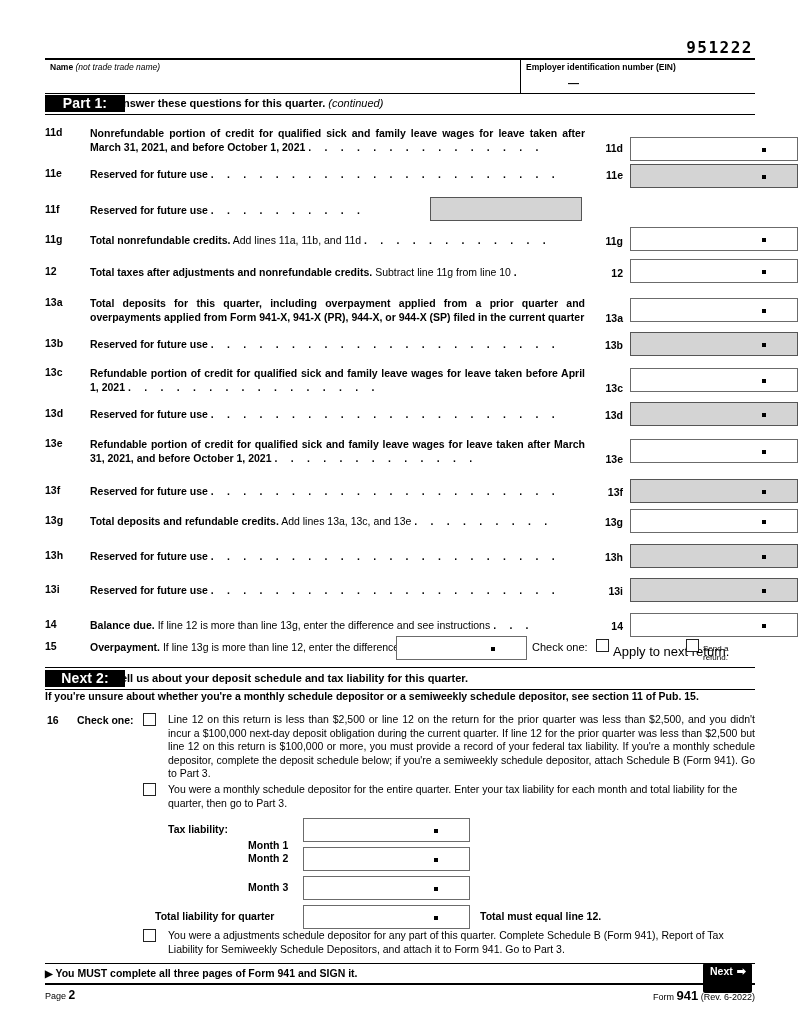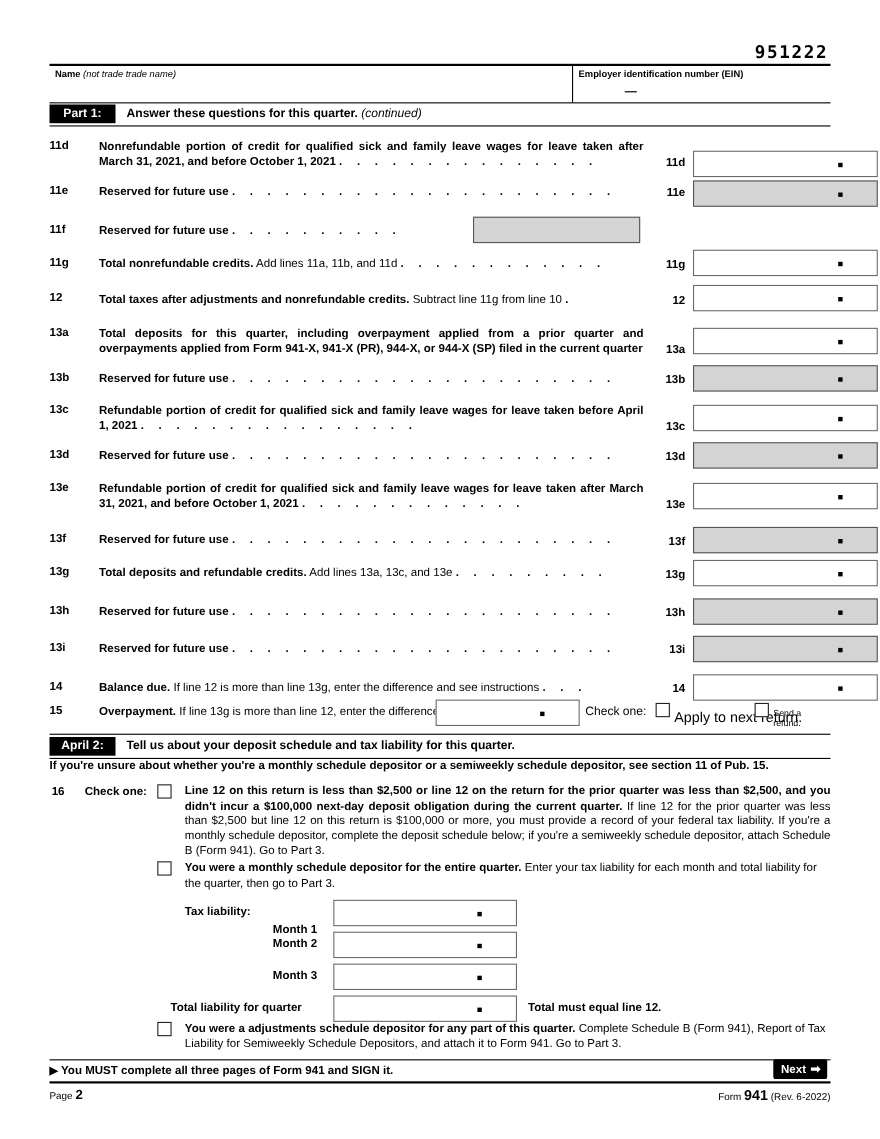--- a/index.html
+++ b/index.html
@@ -31,22 +31,22 @@
   .namebar .cell-left  { position:absolute; left:0; top:0; width:475px; height:33px; }
   .namebar .cell-right { position:absolute; left:475px; top:0; width:235px; height:33px;
                          border-left:1px solid #000; }
   .fieldlabel { font-size:8.5px; font-weight:700; padding:2px 0 0 5px; white-space:nowrap; }
   .fieldlabel i { font-weight:400; font-style:italic; }
   .ein-dash { position:absolute; left:47px; top:17px; font-size:11px; font-weight:700;}
 
   
   .partbar { position:absolute; left:45px; width:710px; height:17px; }
   .partbar .tag {
-    position:absolute; left:0; top:0; width:60px; height:17px;
-    background:#000; color:#fff; font-size:11px; font-weight:700;
+    position:absolute; left:0; top:0; width:80px; height:17px;
+    background:#000; color:#fff; font-size:14px; font-weight:700;
     line-height:17px; text-align:center; letter-spacing:.1px;
   }
   .partbar .ttl {
     position:absolute; left:70px; top:0; height:17px; line-height:17px;
     font-size:11px; font-weight:700; white-space:nowrap;
   }
   .partbar .ttl i { font-weight:400; font-style:italic; }
   .partbar .topline, .partbar .botline {
     position:absolute; left:0; width:710px; height:1px; background:#000;
   }
@@ -98,32 +98,32 @@
   .plain { position:absolute; font-size:10.5px; }
   .plain.b { font-weight:700; }
 
   
   .note {
     position:absolute; left:45px; font-size:10.5px; font-weight:700;
   }
   .opt {
     position:absolute; font-size:10.5px; line-height:13.5px;
   }
-  .opt b { font-weight:700; }
+  .opt b { font-weight:400; }
 
   
   .footrule { position:absolute; left:45px; width:710px; height:2px; background:#000; }
   .mustline {
     position:absolute; left:45px; font-size:10.5px; font-weight:700;
   }
   .arrowglyph { font-size:10px; }
   .nextbtn {
     position:absolute; background:#000; color:#fff;
     font-size:10.5px; font-weight:600; border-radius:2px;
-    padding:2px 6px 3px 7px; white-space:nowrap;
+    padding:2px 6px 15px 7px; white-space:nowrap;
   }
   .nextbtn .arr { display:inline-block; margin-left:4px; font-size:11px; }
   .pageno { position:absolute; font-size:9px; }
   .pageno b { font-size:12px; font-weight:700; }
   .formref { position:absolute; font-size:9px; text-align:right; white-space:nowrap;}
   .formref b { font-size:13px; font-weight:700; }
 </style>
 </head>
 <body>
 
@@ -348,21 +348,21 @@
       </div>
     <div class="plain" style="left:487px; top:1px; font-size:11px;">Check one:</div>
     <div class="cbox" style="left:551px; top:-1px;"></div>
     <div class="plain" style="left:568px; top:4px; font-size:13px;">Apply to next return.</div>
     <div class="cbox" style="left:641px; top:-1px;"></div>
     <div class="plain" style="left:658px; top:4px; font-size:8px;">Send a refund.</div>
   </div>
 
   <div class="partbar" style="top:670px;">
     <div class="topline"></div>
-    <div class="tag">April 2:</div>
+    <div class="tag">Next 2:</div>
     <div class="ttl">Tell us about your deposit schedule and tax liability for this quarter.</div>
     <div class="botline"></div>
   </div>
 
   <div class="note" style="top:690px; width:710px;">If you're unsure about whether you're a monthly schedule depositor or a semiweekly schedule depositor, see section 11 of Pub. 15.</div>
 
   <div class="row" style="top:714px;">
     <div class="lineno" style="left:2px;">16</div>
     <div class="plain b" style="left:32px; top:0;">Check one:</div>
     <div class="cbox" style="left:98px; top:-1px;"></div>

